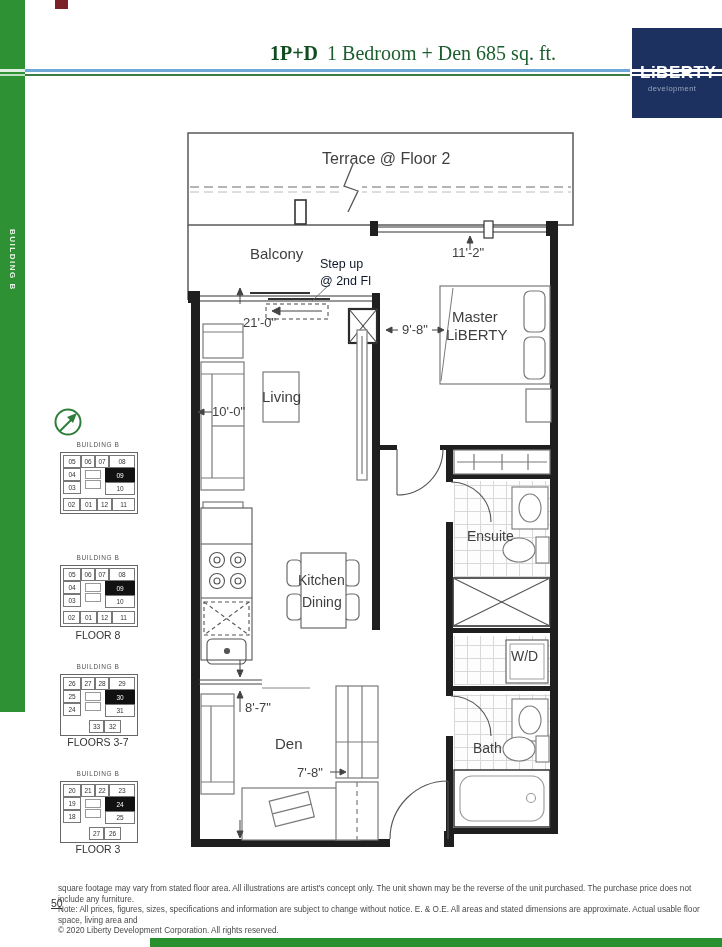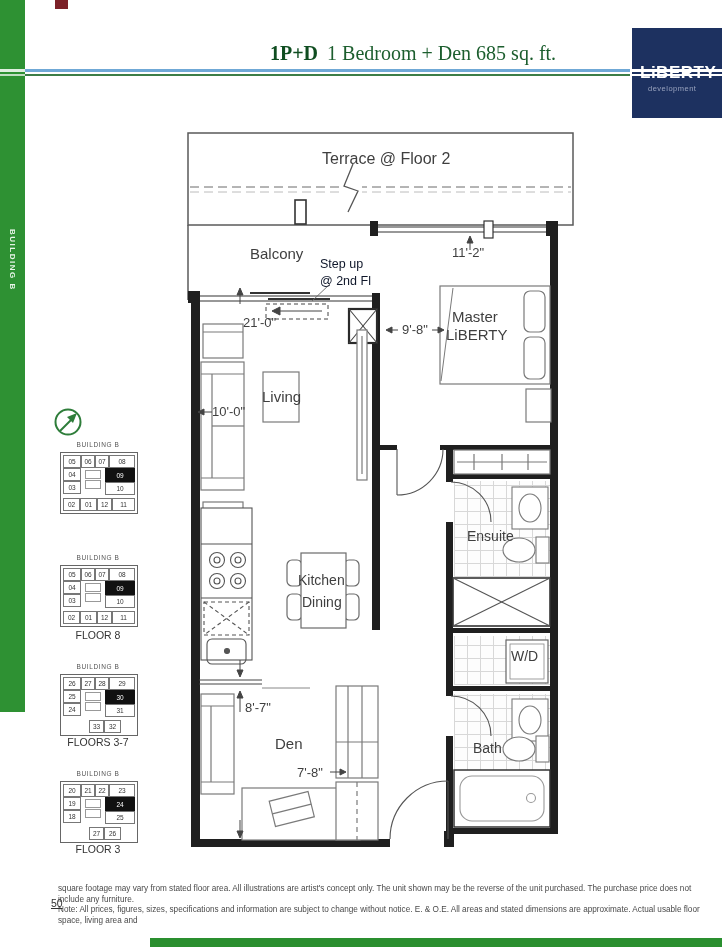--- a/index.html
+++ b/index.html
@@ -367,17 +367,18 @@
   <div class="abs plan-label" style="left:467px;top:528px;font-size:14px">Ensuite</div>
   <div class="abs plan-label" style="left:511px;top:648px;font-size:14px">W/D</div>
   <div class="abs dim-label" style="left:245px;top:700px">8'-7"</div>
   <div class="abs plan-label" style="left:275px;top:735px">Den</div>
   <div class="abs plan-label" style="left:473px;top:740px;font-size:14px">Bath</div>
   <div class="abs dim-label" style="left:297px;top:765px">7'-8"</div>
 
   <div class="abs footer-note">
     <div>square footage may vary from stated floor area. All illustrations are artist's concept only. The unit shown may be the reverse of the unit purchased. The purchase price does not include any furniture.</div>
     <div>Note: All prices, figures, sizes, specifications and information are subject to change without notice. E. &amp; O.E. All areas and stated dimensions are approximate. Actual usable floor space, living area and</div>
+    <div>© 2020 Liberty Development Corporation. All rights reserved.</div>
   </div>
   <div class="abs page-num">50</div>
   <div class="abs bottom-bar"></div>
 
 </div>
 
 </body></html>

